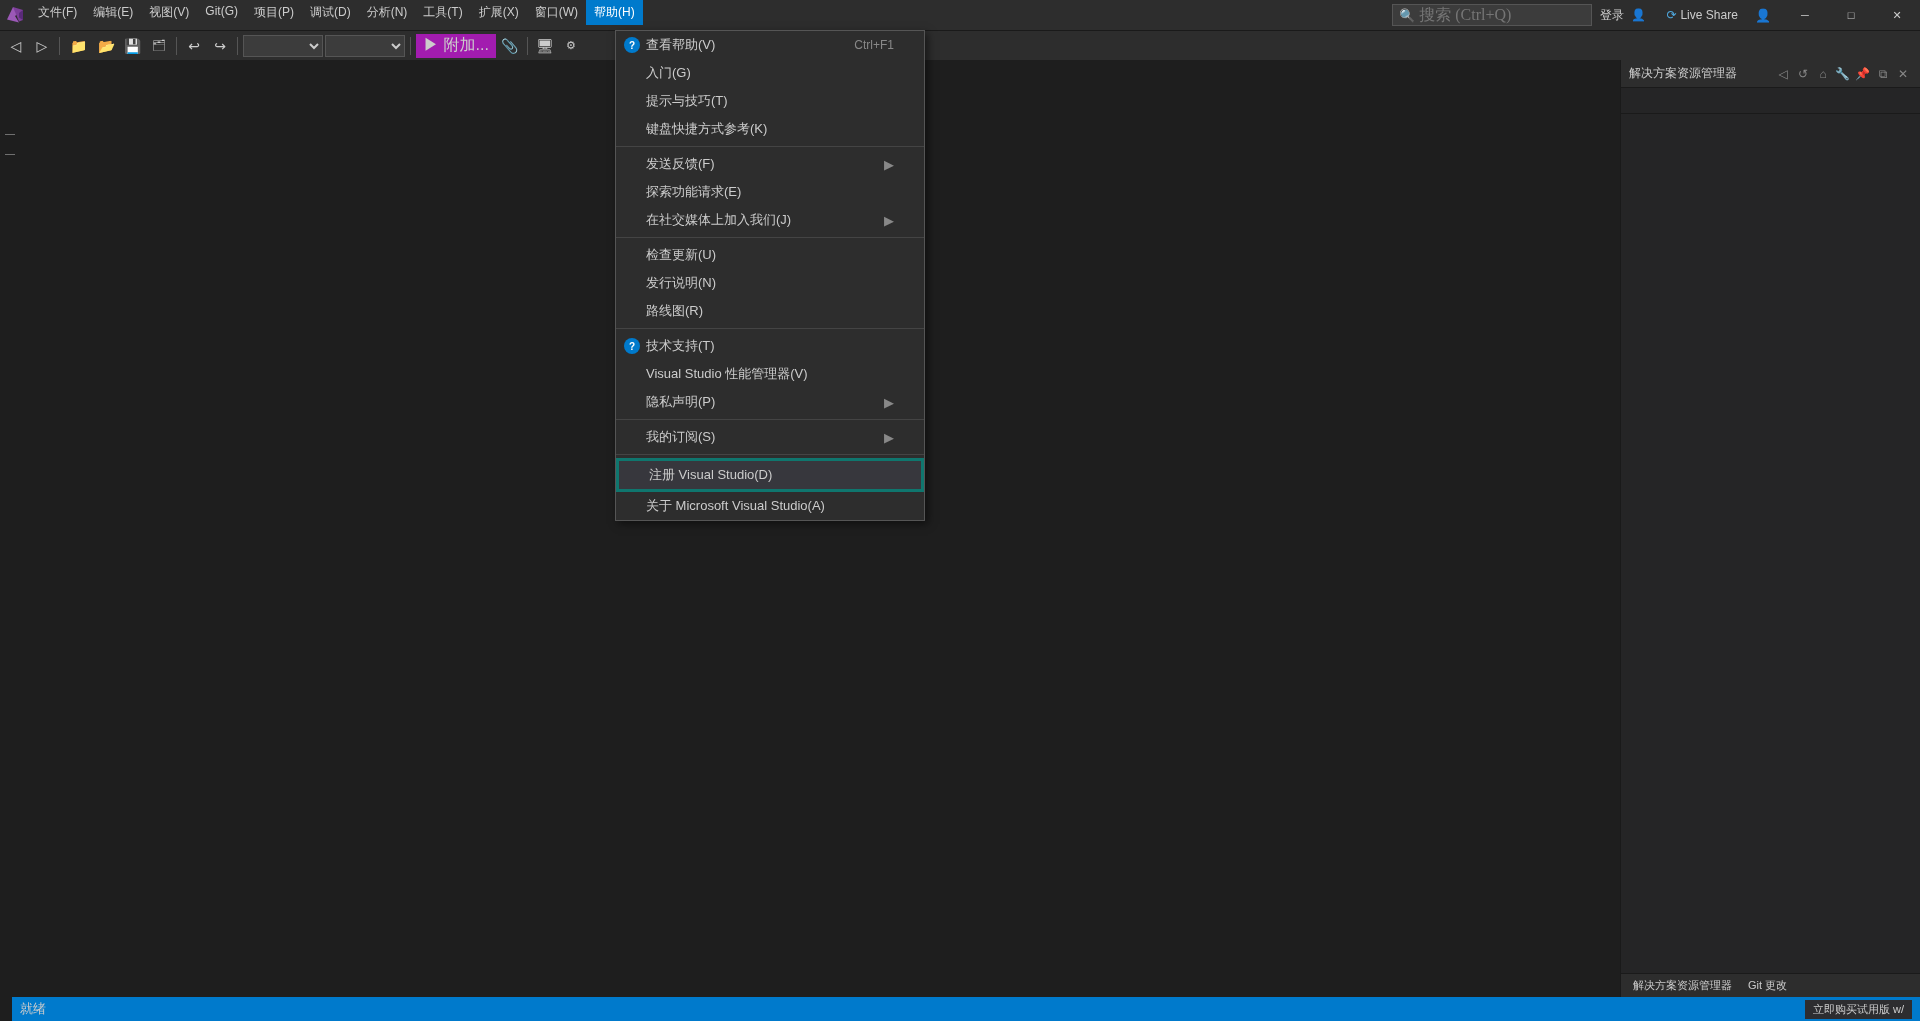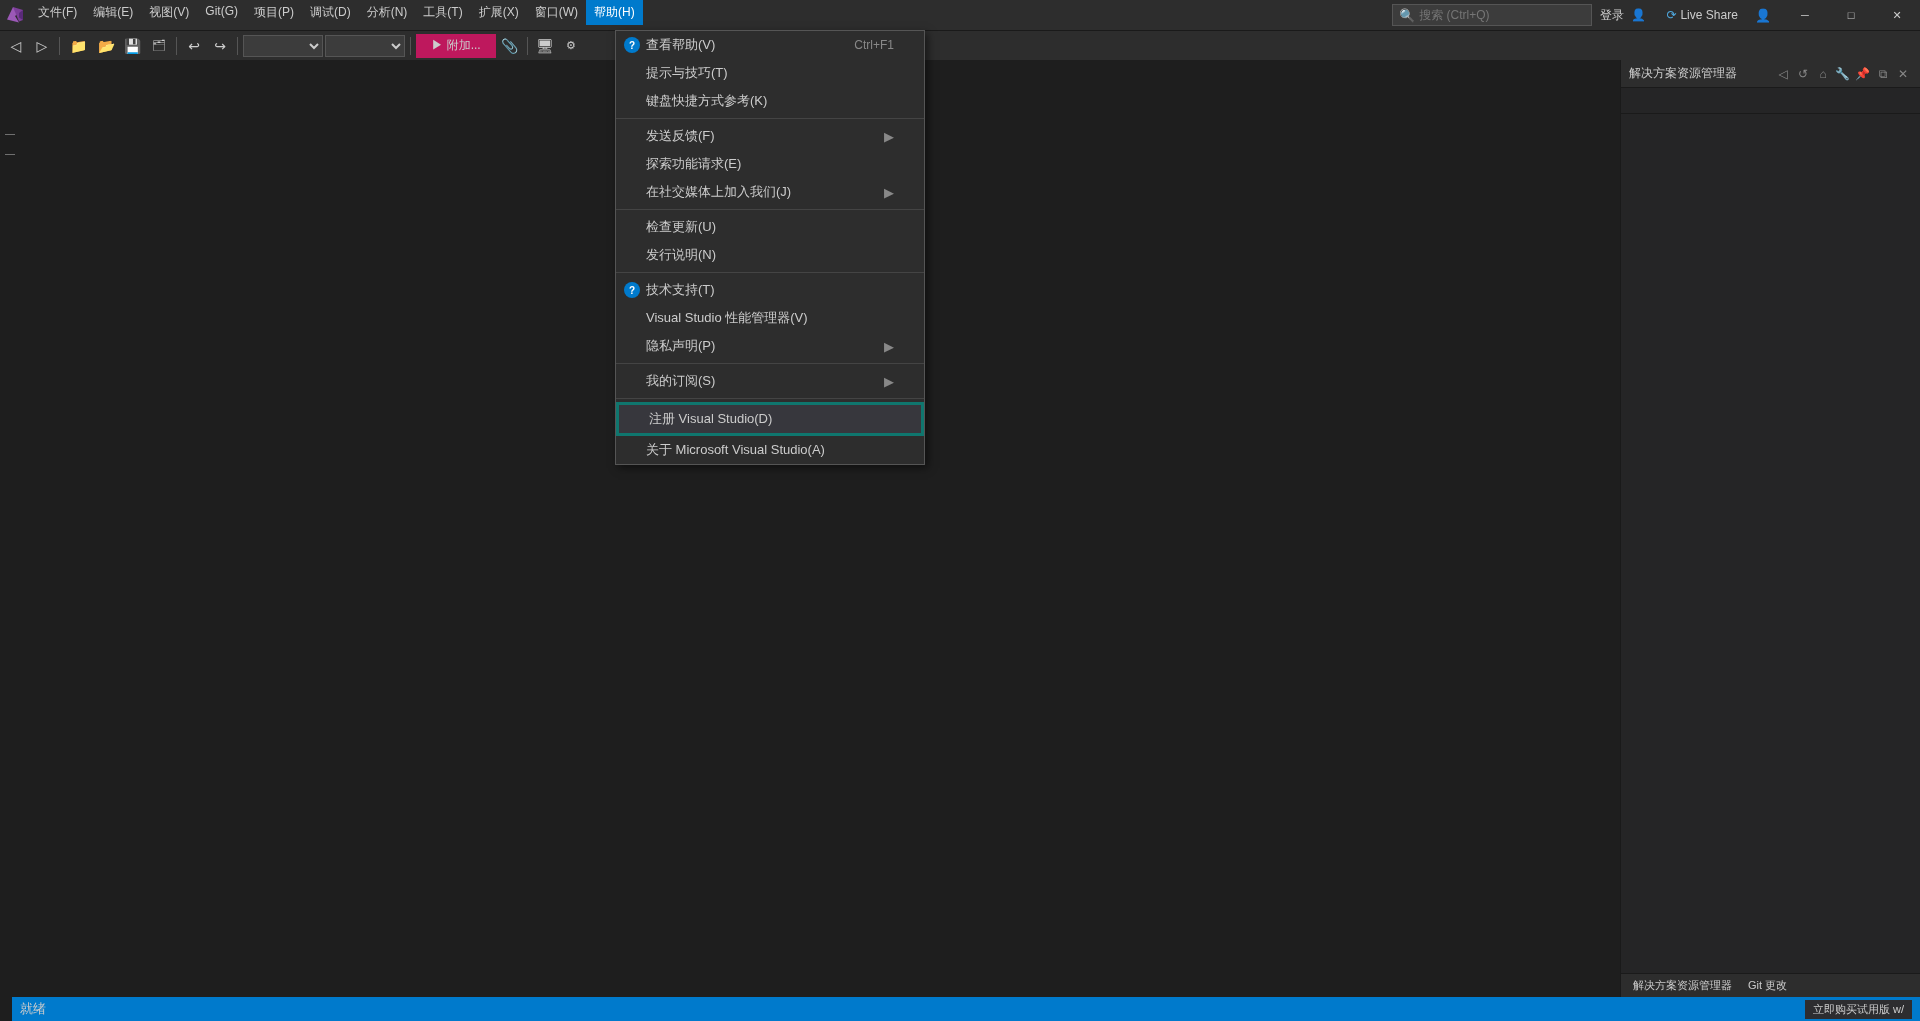--- a/index.html
+++ b/index.html
@@ -67,24 +67,24 @@
       height: 22px;
       padding: 0 6px;
       margin-left: 10px;
       min-width: 200px;
     }
 
     #search-box input {
       background: transparent;
       border: none;
       color: #999;
-      font-size: 12px;
+      font-size: 16px;
       outline: none;
       width: 150px;
-      font-family: Liberation Sans, sans-serif;
+      font-family: Liberation Serif, serif;
     }
 
     
     #title-bar-right {
       display: flex;
       align-items: center;
       margin-left: auto;
       gap: 4px;
     }
 
@@ -409,21 +409,21 @@
   <div class="toolbar-btn">↩</div>
   <div class="toolbar-btn">↪</div>
   <div class="toolbar-separator"></div>
   <select class="toolbar-dropdown">
     <option></option>
   </select>
   <select class="toolbar-dropdown">
     <option></option>
   </select>
   <div class="toolbar-separator"></div>
-  <div class="toolbar-btn" style="width:80px;background:#be185d;color:#cccccc;font-size:12px;">▶ 附加...</div>
+  <div class="toolbar-btn" style="width:80px;background:#a21caf;color:#cccccc;font-size:16px;">▶ 附加...</div>
   <div class="toolbar-btn">📎</div>
   <div class="toolbar-separator"></div>
   <div class="toolbar-btn">🖥</div>
   <div class="toolbar-btn" style="font-size:11px;">⚙</div>
 </div>
 
 <div id="main-area">
 
   <div id="side-toolbar">
     <div class="side-tool-btn">—</div>
@@ -455,20 +455,23 @@
   </div>
 </div>
 
 <div id="help-menu">
 <div class="dropdown-item">
       <span class="icon-circle">?</span>
       <span>查看帮助(V)</span>
       <span class="shortcut">Ctrl+F1</span>
     </div>
     <div class="dropdown-item">
+      <span>入门(G)</span>
+    </div>
+    <div class="dropdown-item">
       <span>提示与技巧(T)</span>
     </div>
     <div class="dropdown-item">
       <span>键盘快捷方式参考(K)</span>
     </div>
     <div class="menu-section-divider"></div>
     <div class="dropdown-item">
       <span>发送反馈(F)</span>
       <span class="arrow">▶</span>
     </div>
@@ -478,20 +481,23 @@
     <div class="dropdown-item">
       <span>在社交媒体上加入我们(J)</span>
       <span class="arrow">▶</span>
     </div>
     <div class="menu-section-divider"></div>
     <div class="dropdown-item">
       <span>检查更新(U)</span>
     </div>
     <div class="dropdown-item">
       <span>发行说明(N)</span>
+    </div>
+    <div class="dropdown-item">
+      <span>路线图(R)</span>
     </div>
     <div class="menu-section-divider"></div>
     <div class="dropdown-item">
       <span class="icon-circle">?</span>
       <span>技术支持(T)</span>
     </div>
     <div class="dropdown-item">
       <span>Visual Studio 性能管理器(V)</span>
     </div>
     <div class="dropdown-item">

